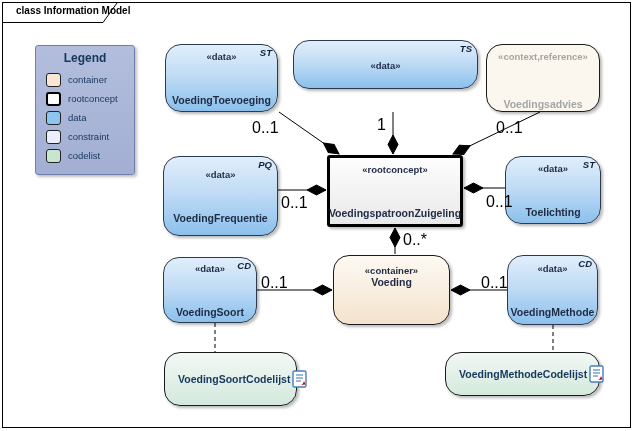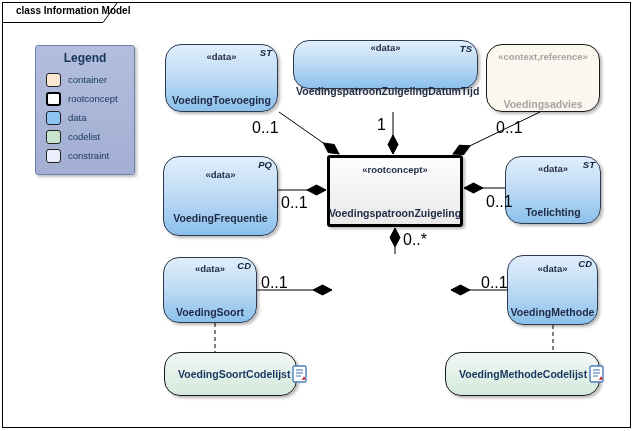--- a/index.html
+++ b/index.html
@@ -98,42 +98,41 @@
     </div>
     <div class="legend-item">
       <span class="swatch thick" style="background: rgb(255, 255, 255);"></span>
       <span class="legend-label">rootconcept</span>
     </div>
     <div class="legend-item">
       <span class="swatch" style="background: rgb(140, 198, 240);"></span>
       <span class="legend-label">data</span>
     </div>
     <div class="legend-item">
+      <span class="swatch" style="background: rgb(236, 239, 251);"></span>
+      <span class="legend-label">constraint</span>
+    </div>
+    <div class="legend-item">
       <span class="swatch" style="background: rgb(200, 230, 207);"></span>
       <span class="legend-label">codelist</span>
     </div>
-    <div class="legend-item">
-      <span class="swatch" style="background: rgb(236, 239, 251);"></span>
-      <span class="legend-label">constraint</span>
-    </div>
   </div>
 
   <div class="node data" style="left:165px;top:44px;width:113px;height:68px;">
     <span class="tag">ST</span>
     <div class="mid">
       <span class="stereo">«data»</span>
       <span class="name">VoedingToevoeging</span>
     </div>
   </div>
 
   <div class="node data" style="left:293px;top:40px;width:185px;height:49px;">
     <span class="tag">TS</span>
     <div class="mid">
       <span class="stereo">«data»</span>
-      <span class="name">VoedingspatroonZuigelingDatumTijd</span>
     </div>
   </div>
 
   <div class="node reference" style="left:486px;top:44px;width:114px;height:68px;">
     <span class="stereo">«context,reference»</span>
     <span class="name">Voedingsadvies</span>
   </div>
 
   <div class="node data" style="left:163px;top:156px;width:115px;height:80px;">
     <span class="tag">PQ</span>
@@ -157,30 +156,34 @@
   </div>
 
   <div class="node data" style="left:163px;top:257px;width:94px;height:66px;">
     <span class="tag">CD</span>
     <div class="mid">
       <span class="stereo">«data»</span>
       <span class="name">VoedingSoort</span>
     </div>
   </div>
 
+  <div class="node container" style="left:333px;top:255px;width:117px;height:70px;">
+    <span class="stereo">«container»</span>
+    <span class="name">Voeding</span>
+  </div>
 
   <div class="node data" style="left:507px;top:255px;width:91px;height:70px;">
     <span class="tag">CD</span>
     <div class="mid">
       <span class="stereo">«data»</span>
       <span class="name">VoedingMethode</span>
     </div>
   </div>
 
-  <div class="node codelist" style="left:164px;top:352px;width:133px;height:44px;">
+  <div class="node codelist" style="left:164px;top:352px;width:133px;height:54px;">
     <span class="name">VoedingSoortCodelijst</span>
     <svg class="doc-icon" viewBox="0 0 16 18">
       <rect x="1" y="1" width="13" height="16" rx="1.5" fill="#fff" stroke="#4a7ebb" stroke-width="1.4"></rect>
       <line x1="4" y1="5" x2="11" y2="5" stroke="#4a7ebb" stroke-width="1.1"></line>
       <line x1="4" y1="8" x2="11" y2="8" stroke="#4a7ebb" stroke-width="1.1"></line>
       <line x1="4" y1="11" x2="9" y2="11" stroke="#4a7ebb" stroke-width="1.1"></line>
       <path d="M8,15 Q11,15 12,11 L13.5,14.5 Z" fill="#c00000"></path>
     </svg>
   </div>
 

